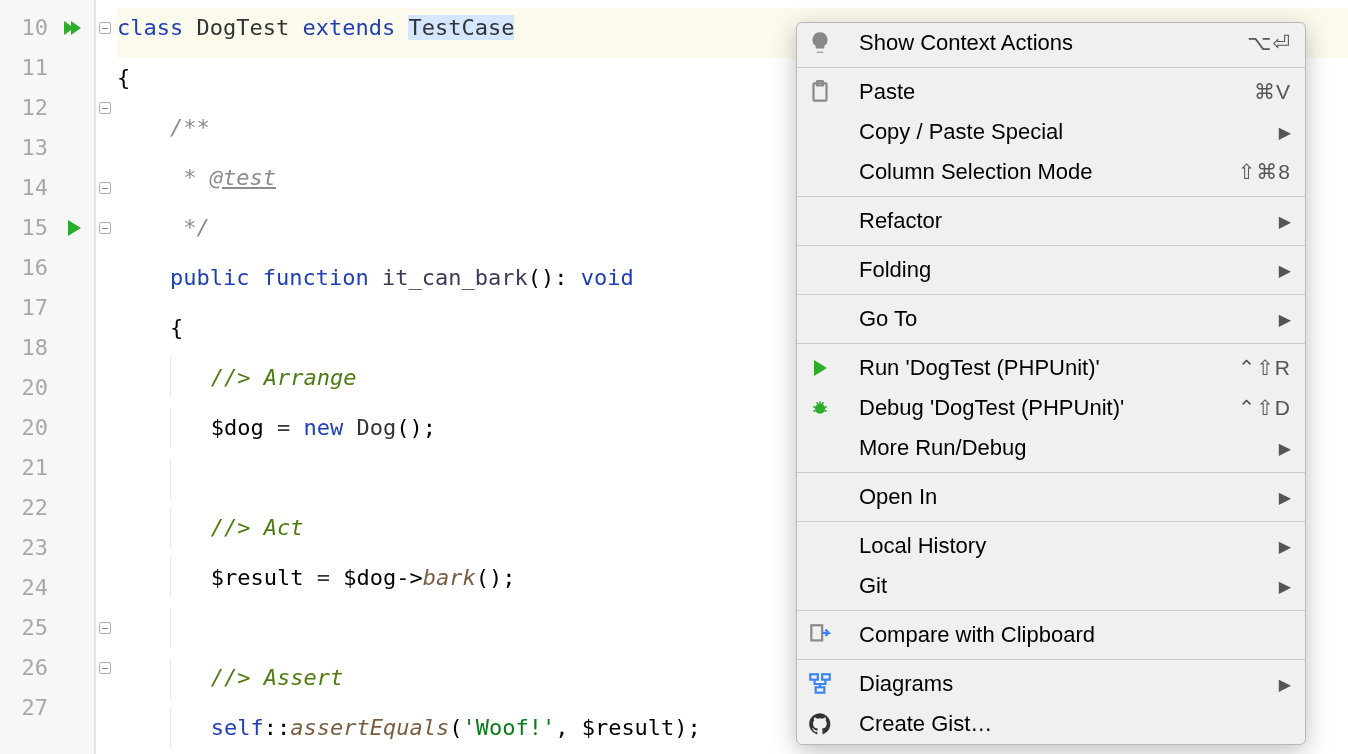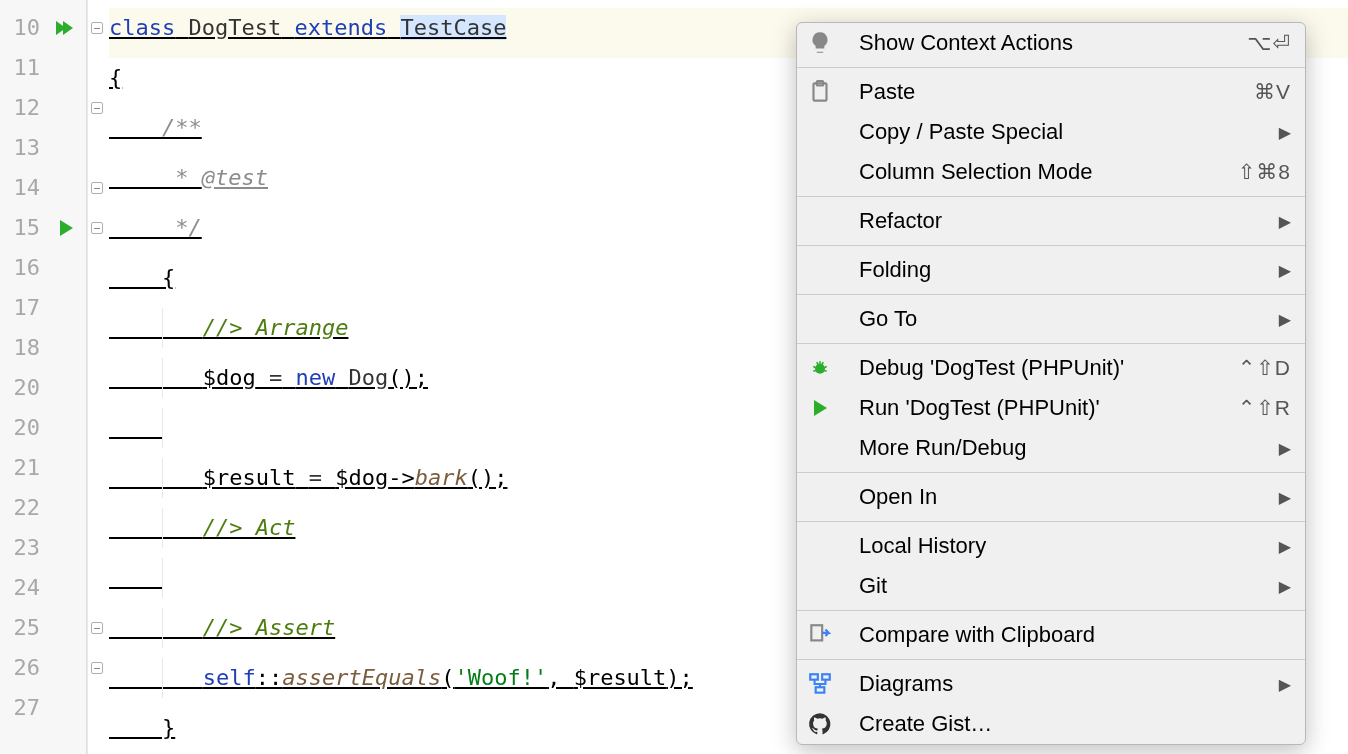--- a/index.html
+++ b/index.html
@@ -20,20 +20,21 @@
       background: #f7f7f7;
       display: flex;
       border-right: 1px solid #e0e0e0;
     }
     .line-numbers {
       width: 46px;
       padding-top: 8px;
       color: #a8a8a8;
       text-align: right;
       padding-right: 6px;
+      margin-left: 8px;
     }
     .line-numbers div { height: 40px; line-height: 40px; }
     .run-gutter {
       width: 40px;
       padding-top: 8px;
     }
     .run-gutter div { height: 40px; display: flex; align-items: center; justify-content: center; }
     .fold-gutter {
       width: 18px;
       padding-top: 8px;
@@ -54,21 +55,21 @@
       left: 2px; top: 5px;
       width: 6px; height: 1px;
       background: #888;
     }
     .code {
       flex: 1;
       padding-top: 8px;
       padding-left: 4px;
       line-height: 40px;
     }
-    .code-line { height: 50px; white-space: pre; text-decoration: underline; }
+    .code-line { height: 50px; white-space: pre; }
     .hl-line { background: #fcfaed; }
     .kw { color: #1e3fb5; font-weight: normal; }
     .class-name { color: #333; }
     .comment-doc { color: #8c8c8c; font-style: italic; }
     .comment-tag { color: #8c8c8c; font-style: italic; text-decoration: underline; }
     .comment { color: #4d7c0f; font-style: italic; }
     .fn { color: #3a3a5a; }
     .var { color: #000000; }
     .type { color: #1e3fb5; }
     .str { color: #067d17; }
@@ -214,26 +215,27 @@
         <span class="fold-mark"></span>
       </div>
     <div></div>
   </div>
   <div class="code">
     <div class="code-line hl-line"><span class="kw">class</span> <span class="class-name">DogTest</span> <span class="kw">extends</span> <span class="class-name selected">TestCase</span></div>
     <div class="code-line"><span>{</span></div>
     <div class="code-line">    <span class="comment-doc">/**</span></div>
     <div class="code-line">    <span class="comment-doc"> * </span><span class="comment-tag">@test</span></div>
     <div class="code-line">    <span class="comment-doc"> */</span></div>
+    <div class="code-line">    <span class="kw">public</span> <span class="kw">function</span> <span class="fn">it_can_bark</span><span>()</span>: <span class="type">void</span></div>
     <div class="code-line">    <span>{</span></div>
     <div class="code-line">    <span class="guide"></span>   <span class="comment">//&gt; Arrange</span></div>
     <div class="code-line">    <span class="guide"></span>   <span class="var">$dog</span> <span class="op">=</span> <span class="kw">new</span> <span class="class-name">Dog</span>();</div>
     <div class="code-line">    <span class="guide"></span></div>
+    <div class="code-line">    <span class="guide"></span>   <span class="comment">//&gt; Act</span></div>
     <div class="code-line">    <span class="guide"></span>   <span class="var">$result</span> <span class="op">=</span> <span class="var">$dog</span>-&gt;<span class="method">bark</span>();</div>
-    <div class="code-line">    <span class="guide"></span>   <span class="comment">//&gt; Act</span></div>
     <div class="code-line">    <span class="guide"></span></div>
     <div class="code-line">    <span class="guide"></span>   <span class="comment">//&gt; Assert</span></div>
     <div class="code-line">    <span class="guide"></span>   <span class="kw">self</span>::<span class="method">assertEquals</span>(<span class="str">'Woof!'</span>, <span class="var">$result</span>);</div>
     <div class="code-line">    <span>}</span></div>
     <div class="code-line"><span>}</span></div>
     <div class="code-line"></div>
   </div>
 </div>
 
 <div class="context-menu">
@@ -280,35 +282,35 @@
     <span class="menu-arrow">▶</span>
   </div>
   <div class="menu-sep"></div>
   <div class="menu-item">
     <span class="menu-icon"></span>
     <span class="menu-label">Go To</span>
     <span class="menu-arrow">▶</span>
   </div>
   <div class="menu-sep"></div>
   <div class="menu-item">
+    <span class="menu-icon">
+        <span class="run-icon"></span>
+      </span>
+    <span class="menu-label">Run 'DogTest (PHPUnit)'</span>
+    <span class="menu-shortcut">⌃⇧R</span>
+  </div>
+  <div class="menu-item">
     <span class="menu-icon bug-icon">
         <svg viewBox="0 0 24 24" fill="#2cae2c">
           <circle cx="12" cy="13" r="6"></circle>
           <path stroke="#2cae2c" stroke-width="2" d="M4 10l3 2M20 10l-3 2M4 16l3-1M20 16l-3-1M12 4v3M8 5l2 3M16 5l-2 3"></path>
         </svg>
       </span>
     <span class="menu-label">Debug 'DogTest (PHPUnit)'</span>
     <span class="menu-shortcut">⌃⇧D</span>
-  </div>
-  <div class="menu-item">
-    <span class="menu-icon">
-        <span class="run-icon"></span>
-      </span>
-    <span class="menu-label">Run 'DogTest (PHPUnit)'</span>
-    <span class="menu-shortcut">⌃⇧R</span>
   </div>
   <div class="menu-item">
     <span class="menu-icon"></span>
     <span class="menu-label">More Run/Debug</span>
     <span class="menu-arrow">▶</span>
   </div>
   <div class="menu-sep"></div>
   <div class="menu-item">
     <span class="menu-icon"></span>
     <span class="menu-label">Open In</span>

